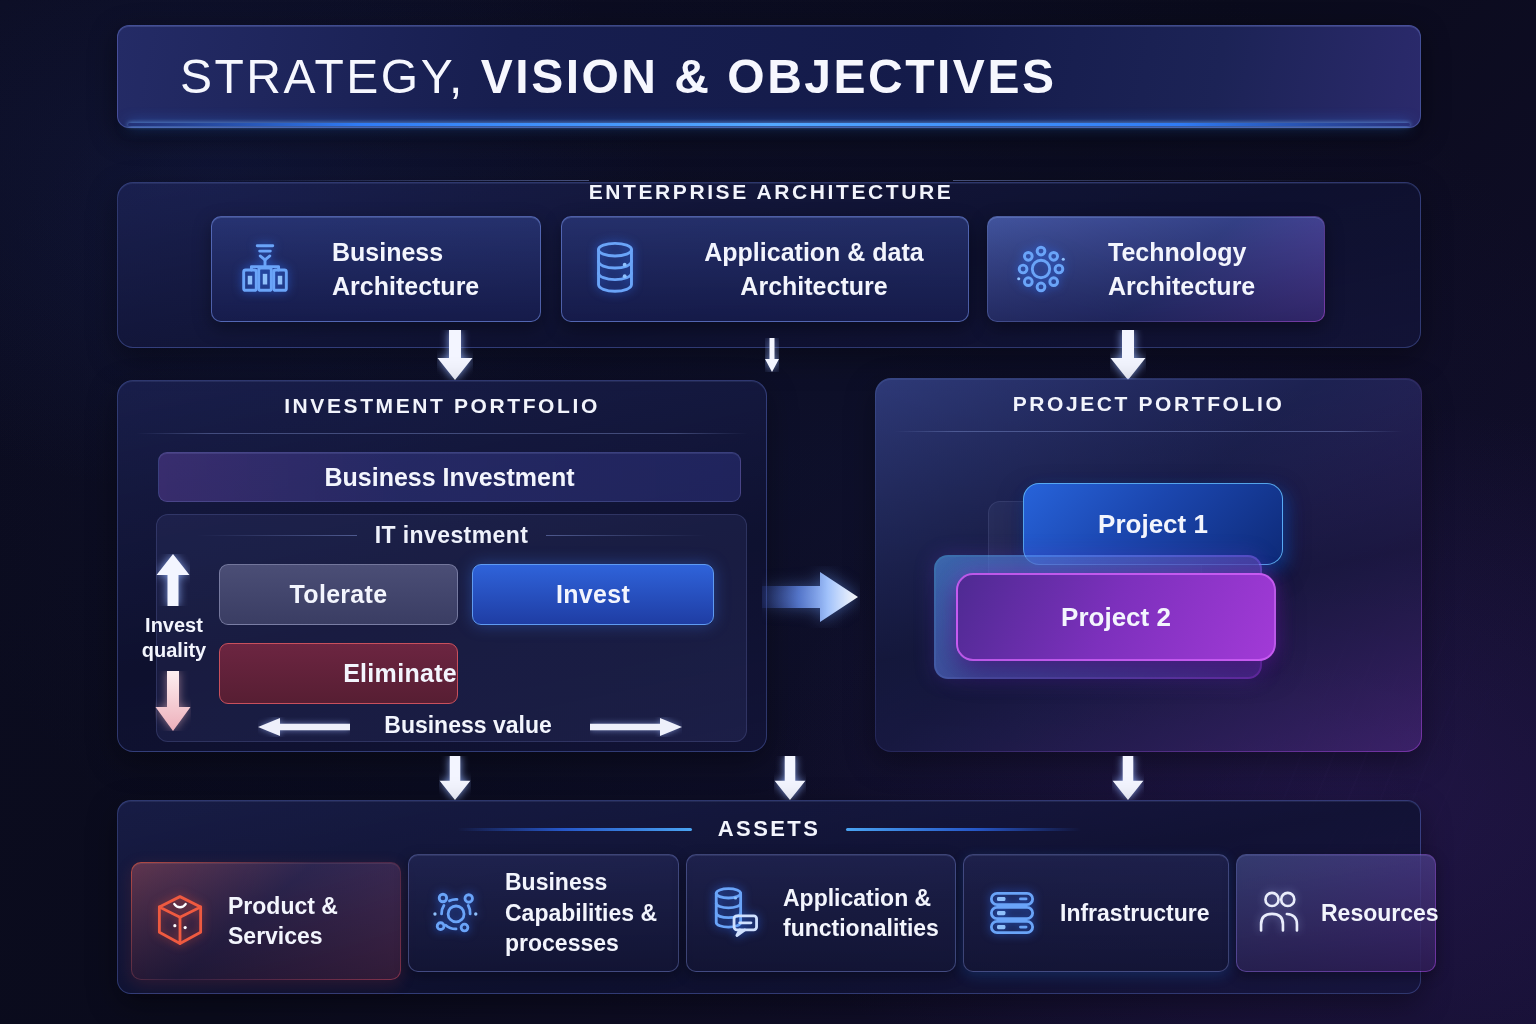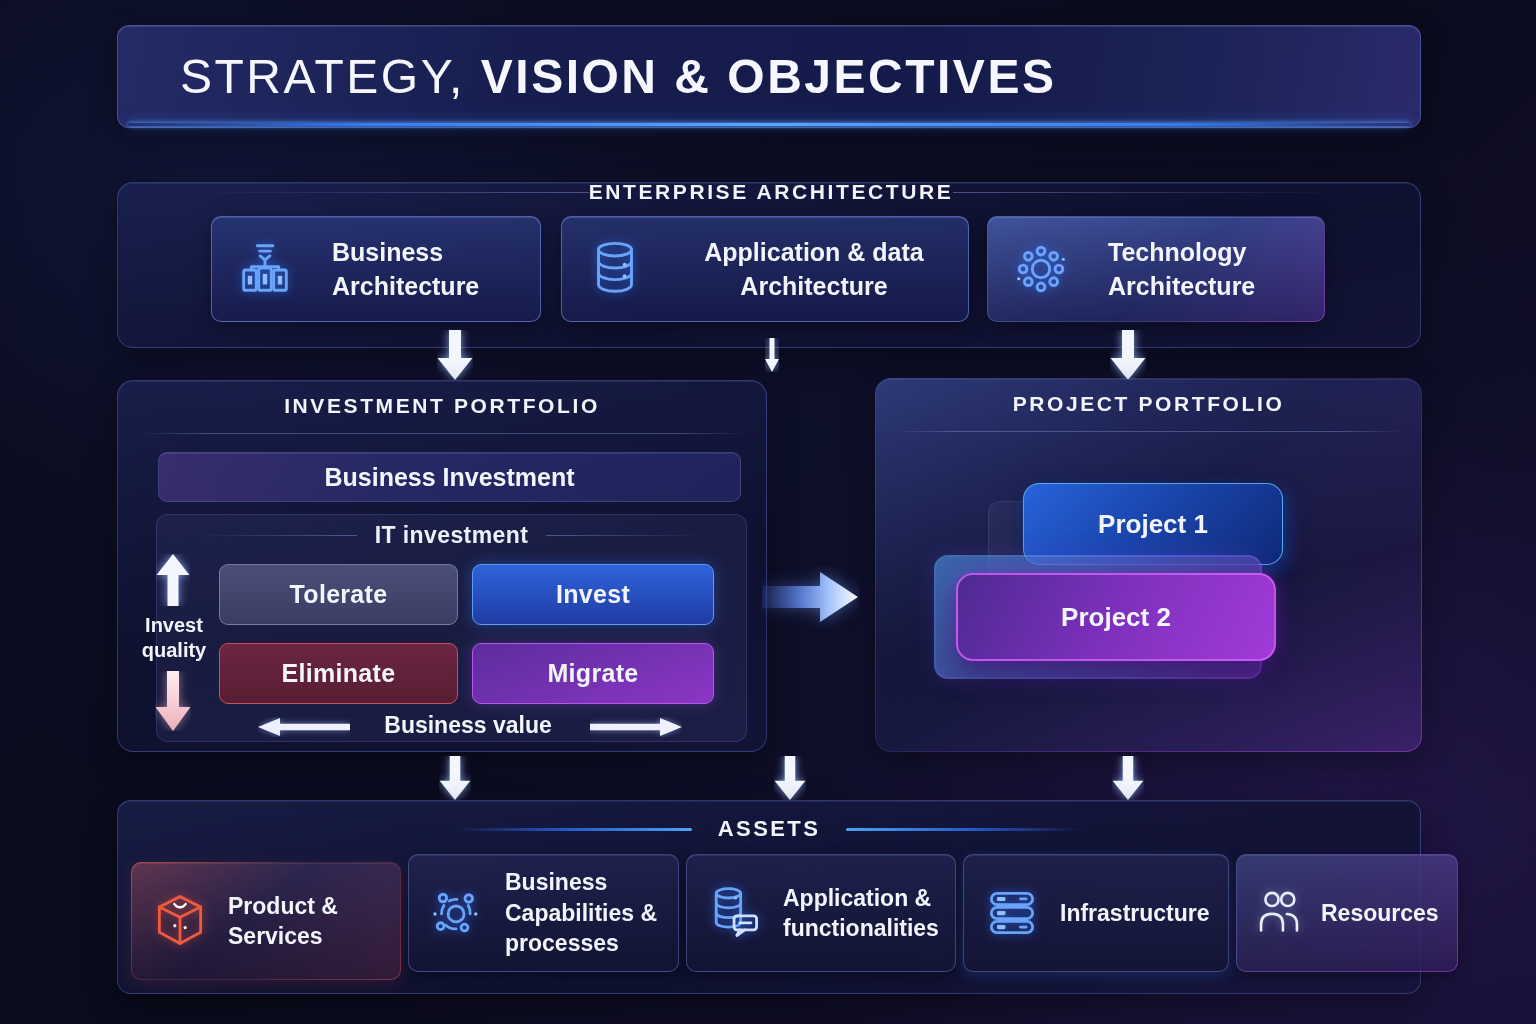--- a/index.html
+++ b/index.html
@@ -37,21 +37,21 @@
     box-shadow:0 10px 30px rgba(0,0,0,0.35), inset 0 1px 0 rgba(160,185,255,0.10);}
   .sec-title{position:absolute;left:0;right:0;text-align:center;font-weight:700;font-size:21px;
     letter-spacing:2.6px;color:#f2f4fc;}
   .divider{position:absolute;height:1px;
     background:linear-gradient(90deg, transparent, rgba(150,170,235,0.35) 12%, rgba(150,170,235,0.35) 88%, transparent);}
   .titleline{height:1px;flex:1;background:linear-gradient(90deg, transparent, rgba(140,160,230,0.45));}
   .titleline.rev{background:linear-gradient(90deg, rgba(140,160,230,0.45), transparent);}
 
   
   .ea{left:117px;top:182px;width:1302px;height:164px;}
-  .ea-titlerow{position:absolute;top:-3px;left:74px;right:70px;display:flex;align-items:center;}
+  .ea-titlerow{position:absolute;top:-3px;left:74px;right:70px;display:flex;}
   .ea-title{font-weight:700;font-size:21px;letter-spacing:2.6px;color:#f2f4fc;}
   .ea-card{position:absolute;top:33px;height:106px;border-radius:10px;display:flex;align-items:center;gap:36px;padding:0 22px;box-sizing:border-box;
     background:linear-gradient(180deg, rgba(54,72,152,0.52), rgba(24,30,82,0.74));
     border:1px solid rgba(122,150,240,0.55);
     box-shadow:0 6px 18px rgba(0,0,0,0.35), inset 0 1px 0 rgba(165,195,255,0.22);}
   .ea-card .lbl{font-size:25px;line-height:1.38;font-weight:700;}
   .ea1{left:93px;width:330px;}
   .ea2{left:443px;width:408px;}
   .ea2 .lbl{text-align:center;max-width:250px;margin:0 auto;}
   .ea3{left:869px;width:338px;border:1px solid transparent;
@@ -68,21 +68,21 @@
     border:1px solid rgba(132,142,222,0.26);box-shadow:inset 0 1px 0 rgba(180,190,255,0.12);}
   .itpanel{position:absolute;left:38px;top:133px;width:589px;height:226px;border-radius:12px;
     background:rgba(92,102,175,0.14);border:1px solid rgba(142,156,232,0.18);}
   .it-titlerow{position:absolute;top:7px;left:40px;right:40px;display:flex;align-items:center;gap:18px;}
   .it-title{font-size:23px;font-weight:700;color:#eef1fb;letter-spacing:.4px;}
   .quad{position:absolute;width:237px;height:59px;border-radius:9px;display:flex;align-items:center;justify-content:center;
     font-size:25px;font-weight:700;letter-spacing:.3px;}
   .q-tolerate{left:62px;top:49px;background:linear-gradient(180deg,#4b4e76,#3a3d63);border:1px solid rgba(162,166,202,0.55);}
   .q-invest{left:315px;top:49px;width:240px;background:linear-gradient(180deg,#2f63da,#1f3da4);
     border:1px solid #5f9bf2;box-shadow:0 0 16px rgba(64,124,244,0.38);}
-  .q-eliminate{left:62px;top:128px;background:linear-gradient(180deg,#6c2541,#571e33);border:1px solid #c9505c;}
+  .q-eliminate{left:62px;top:128px;background:linear-gradient(180deg,#6c2541,#571e33);border:1px solid #c9505c;justify-content:flex-end;}
   .q-migrate{left:315px;top:128px;width:240px;background:linear-gradient(160deg,#5c2d9d,#8b36c5);
     border:1px solid #b558ea;box-shadow:0 0 16px rgba(152,72,222,0.32);}
   .yaxis-label{position:absolute;left:0px;top:232px;width:112px;text-align:center;
     font-size:20px;font-weight:700;line-height:1.25;}
   .xaxis-label{position:absolute;left:245px;top:331px;width:210px;text-align:center;
     font-size:23px;font-weight:700;}
 
   
   .proj{left:875px;top:378px;width:545px;height:372px;border:1px solid transparent;
     background:linear-gradient(168deg, rgba(36,44,106,0.50), rgba(15,18,50,0.80) 58%, rgba(24,22,66,0.62)) padding-box,
@@ -119,21 +119,21 @@
     border:1px solid rgba(126,140,216,0.40);
     box-shadow:inset 0 1px 0 rgba(172,192,255,0.12), 0 4px 14px rgba(0,0,0,0.3);}
   .a-card .lbl{font-size:23px;line-height:1.32;font-weight:700;}
   .a1{left:13px;width:270px;border:1px solid transparent;
     background:linear-gradient(180deg, rgba(40,40,86,0.60), rgba(24,20,50,0.75)) padding-box,
       linear-gradient(140deg, rgba(236,92,70,0.75), rgba(120,60,96,0.35) 45%, rgba(205,72,92,0.60)) border-box;
     box-shadow:0 4px 16px rgba(190,60,50,0.18), inset 0 1px 0 rgba(255,180,160,0.10);margin-top:8px;}
   .a2{left:290px;width:271px;} .a2 .lbl{max-width:165px;}
   .a3{left:568px;width:270px;} .a3 .lbl{max-width:180px;}
   .a4{left:845px;width:266px;box-shadow:0 4px 14px rgba(30,140,255,0.18), inset 0 1px 0 rgba(172,192,255,0.12);}
-  .a5{left:1118px;width:222px;border:1px solid transparent;gap:14px;padding:0 14px;
+  .a5{left:1118px;width:200px;border:1px solid transparent;gap:14px;padding:0 14px;
     background:linear-gradient(180deg, rgba(40,44,94,0.55), rgba(22,20,56,0.75)) padding-box,
       linear-gradient(140deg, rgba(128,148,228,0.45), rgba(168,72,230,0.60)) border-box;}
   .a1 .lbl{max-width:130px;}
 
   
   .icon{flex:0 0 auto;display:block;}
   .neon{stroke:#6aa4f8;fill:none;stroke-width:3;stroke-linecap:round;stroke-linejoin:round;
     filter:drop-shadow(0 0 5px rgba(46,110,244,0.75));}
   .neon .fillb{fill:#8fc0fb;stroke:none;}
   .red{stroke:#ef5a40;fill:none;stroke-width:3;stroke-linecap:round;stroke-linejoin:round;
@@ -253,23 +253,20 @@
       </div>
       <div class="quad q-tolerate">
         <span>Tolerate</span>
       </div>
       <div class="quad q-invest">
         <span>Invest</span>
       </div>
       <div class="quad q-eliminate">
         <span>Eliminate</span>
       </div>
-      <div class="quad q-migrate">
-        <span>Migrate</span>
-      </div>
     </div>
 
     <svg class="abs" style="left:38px;top:173px" width="34" height="52" viewBox="0 0 34 52">
       <path class="arrow-white" d="M17 0 L33.5 21 H22.5 V52 H11.5 V21 H0.5 Z"></path>
     </svg>
     <div class="yaxis-label">Invest quality</div>
     <svg class="abs" style="left:37px;top:290px" width="36" height="60" viewBox="0 0 36 60">
       <path class="arrow-pink" d="M12 0 H24 V36 H35.5 L18 60 L0.5 36 H12 Z"></path>
     </svg>
 

